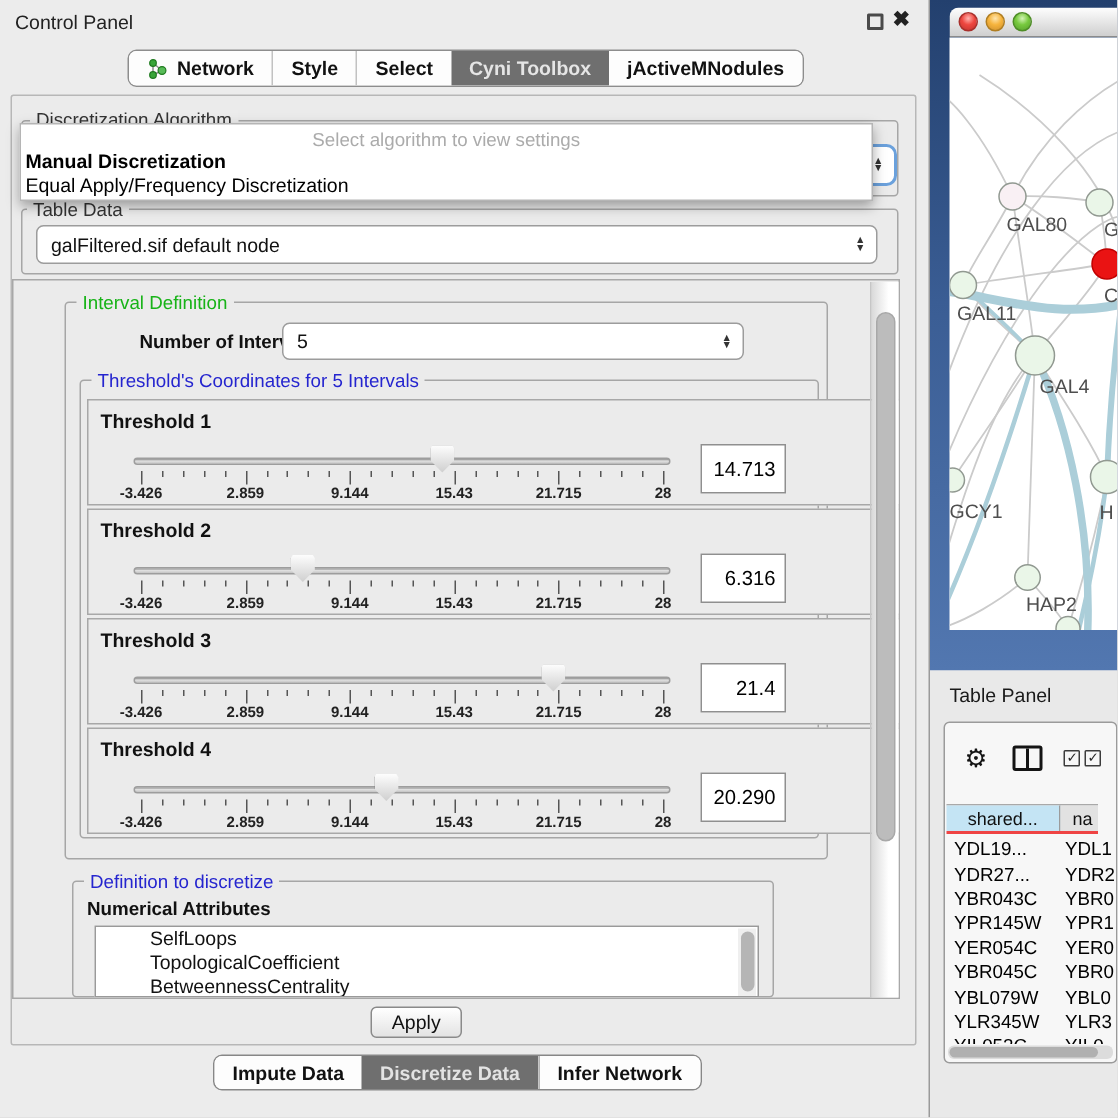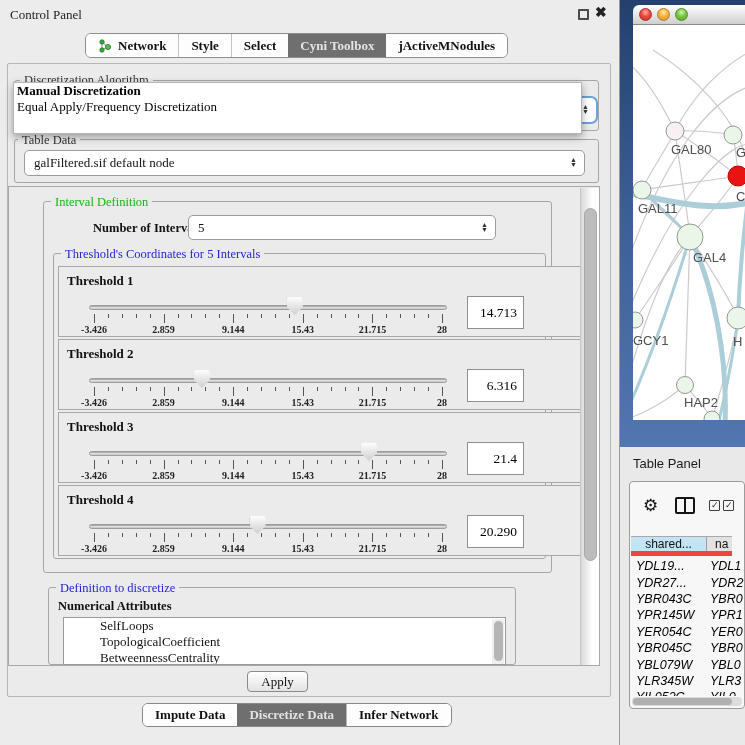--- a/index.html
+++ b/index.html
@@ -4,21 +4,21 @@
 <style>
   * { margin:0; padding:0; box-sizing:border-box; }
   html,body { background:#d8d8d8; }
   #app {
     position:relative; width:745px; height:745px; overflow:hidden;
     background:#ececec; font-family:"Liberation Sans", sans-serif; color:#1a1a1a;
   }
   .abs { position:absolute; }
 
   
-  #control-panel { left:0; top:0; width:620px; height:745px; background:#ececec; border-right:1px solid #9a9a9a;font-family:Liberation Serif, serif; }
+  #control-panel { left:0; top:0; width:620px; height:745px; background:#ececec; border-right:1px solid #9a9a9a; }
   #cp-title { left:10px; top:7px; font-size:13px; color:#222; }
   #float-btn { left:578px; top:9px; width:11px; height:11px; border:2px solid #4a4a4a; border-radius:1px; }
   #close-btn { left:595px; top:4px; font-size:14px; font-weight:bold; color:#222; }
 
   #top-tabbar { left:85px; top:33px; height:25px; display:flex; align-items:stretch;
     background:#fdfdfd; border:1px solid #8d8d8d; border-radius:6px; overflow:hidden; }
   .ttab { display:flex; align-items:center; padding:0 12px; font-size:13px; font-weight:bold; color:#111;
     background:#fdfdfd; white-space:nowrap; }
   .ttab.sep { border-left:1px solid #c2c2c2; }
   .ttab.selected { background:#6f6f6f; color:#e5e5e5; border-left:none; }
@@ -95,27 +95,27 @@
   #table-panel { position:absolute; left:0; top:447px; width:125px; height:298px; background:#e9e9e9; }
   #tp-title { position:absolute; left:13px; top:9px; font-size:13px; color:#1a1a1a; }
   #tp-card { position:absolute; left:9px; top:34px; width:116px; height:228px; background:#f7f7f7;
     border:1px solid #9b9b9b; border-radius:4px; overflow:hidden; }
   #tp-toolbar { position:absolute; left:0; top:0; width:100%; height:46px; display:flex; align-items:center; }
   #gear { font-size:17px; color:#141414; margin-left:13px; }
   #split-icon { width:20px; height:17px; border:2px solid #141414; border-radius:2px; margin-left:17px; display:flex; }
   #split-icon .bar { width:2px; background:#141414; margin:0 auto; }
   .chk { width:11px; height:11px; border:1.5px solid #3c3c3c; border-radius:1px; font-size:9px; line-height:9px; text-align:center; color:#2a2a2a; }
   #chk1 { margin-left:14px; } #chk2 { margin-left:3px; }
-  #tp-header { position:absolute; left:1px; top:54px; width:101px; height:20px; display:flex; border-top:1px solid #a9a9a9; border-bottom:5px solid #ef4444; }
+  #tp-header { position:absolute; left:1px; top:54px; width:101px; height:20px; display:flex; border-top:1px solid #a9a9a9; border-bottom:2px solid #ef4444; }
   .hcell { font-size:12px; color:#111; display:flex; align-items:center; overflow:hidden; white-space:nowrap; }
   .hcell.c1 { width:76px; background:#c4e4f4; justify-content:center; border-right:1px solid #9b9b9b; }
   .hcell.c2 { flex:1; background:#e2e2e2; padding-left:8px; }
   #tp-rows { position:absolute; left:1px; top:76px; width:114px; height:138px; overflow:hidden; }
   .trow { display:flex; height:16.4px; align-items:center; }
-  .tcell { font-size:12.5px; color:#000; white-space:nowrap; overflow:hidden;font-style:italic; }
+  .tcell { font-size:12.5px; color:#000; white-space:nowrap; overflow:hidden; }
   .tcell.c1 { width:77px; padding-left:5px; }
   .tcell.c2 { flex:1; padding-left:2px; }
   #tp-hscroll { position:absolute; left:2px; top:215px; width:110px; height:9px; background:#dcdcdc; border-radius:4px; }
   #tp-hthumb { position:absolute; left:1px; top:1px; width:99px; height:7px; background:#b0b0b0; border-radius:4px; }
 </style>
 </head>
 <body>
 
 <div id="app">
 
@@ -155,20 +155,21 @@
     <div class="groupbox" style="left:14px; top:80px; width:585px; height:51px;"></div>
     <div class="grouplabel plain" style="left:20px; top:73px;">Discretization Algorithm</div>
     <div class="combo focusring" style="left:24px; top:96px; width:574px; height:28px;">
       <div class="stepper">
           <span>▲</span>
           <span>▼</span>
         </div>
     </div>
 
     <div id="algo-popup" class="abs">
+      <div class="ph">Select algorithm to view settings</div>
       <div class="opt bold">Manual Discretization</div>
       <div class="opt">Equal Apply/Frequency Discretization</div>
     </div>
 
     <div class="groupbox" style="left:14px; top:139px; width:585px; height:44px;"></div>
     <div class="grouplabel plain" style="left:18px; top:133px;">Table Data</div>
     <div class="combo" style="left:24px; top:150px; width:561px; height:26px;">
       <span>galFiltered.sif default node</span>
       <div class="stepper">
           <span>▲</span>

